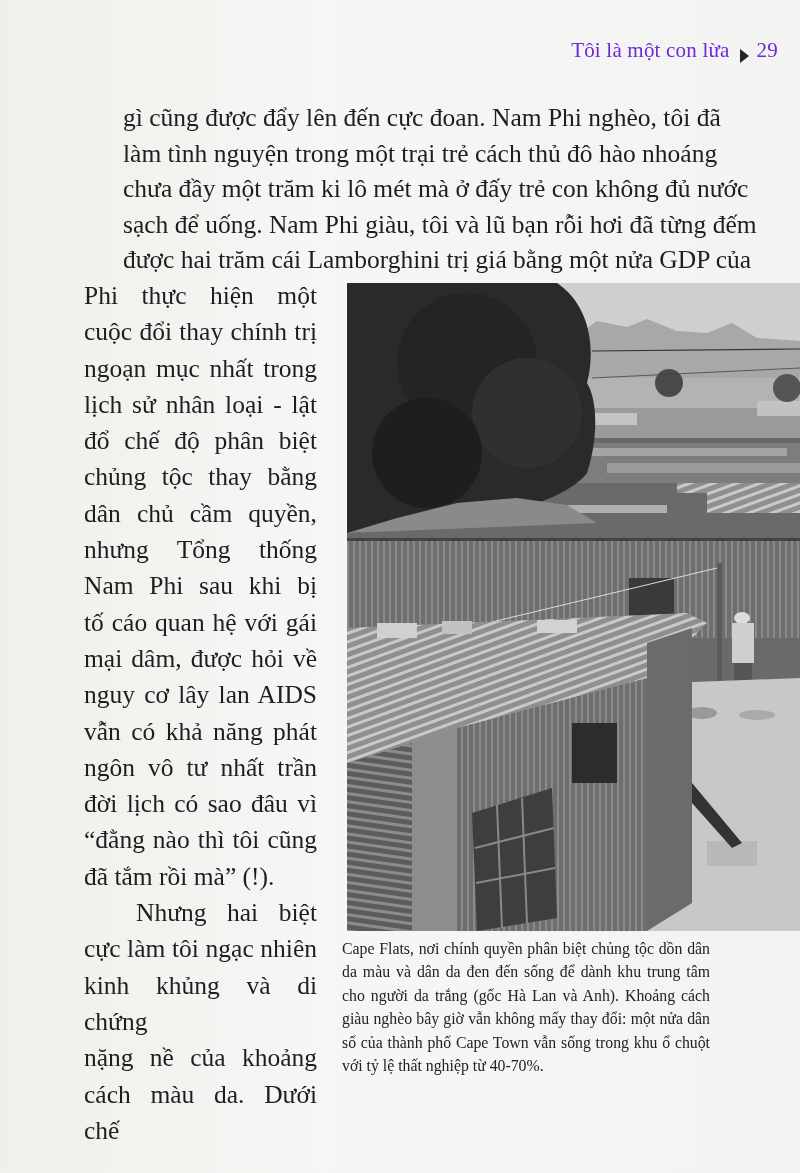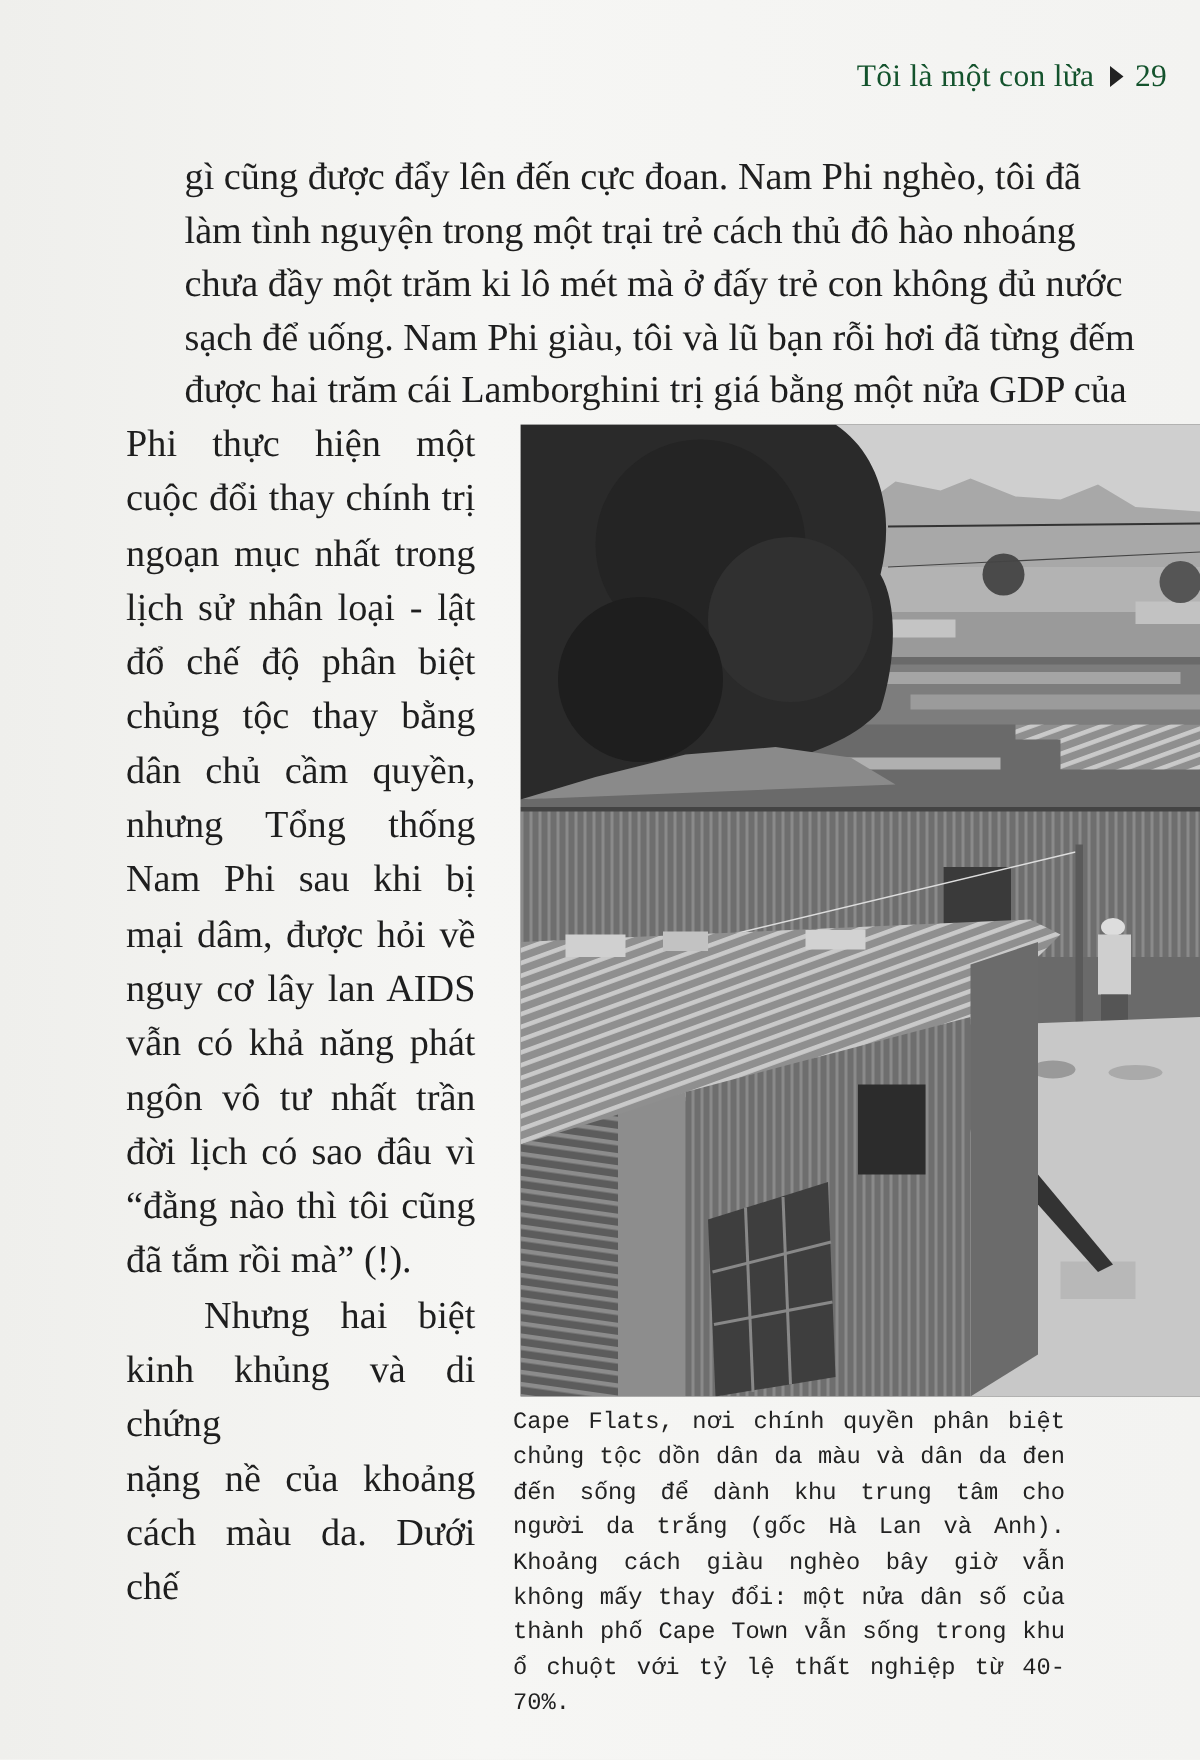--- a/index.html
+++ b/index.html
@@ -9,22 +9,22 @@
     position: relative;
     font-family: "Liberation Serif", "DejaVu Serif", serif;
     color: #1e1e1e;
   }
   .page-bg {
     position: absolute; inset: 0;
     background: linear-gradient(90deg, #efefec 0%, #f6f6f4 40%, #f3f3f1 100%);
   }
   .running-head {
     position: absolute; top: 38px; right: 22px;
-    font-size: 21px; color: #14532d; letter-spacing: 0.2px;
-    display: flex; align-items: center; gap: 6px;
+    font-size: 21px; color: #6d28d9; letter-spacing: 0.2px;
+    display: flex; align-items: flex-end; gap: 6px;
   }
   .running-head .tri {
     display: inline-block; width: 0; height: 0;
     border-top: 7px solid transparent; border-bottom: 7px solid transparent;
     border-left: 9px solid #222; margin: 0 2px 0 4px;
   }
   .body-text {
     position: absolute; left: 84px; width: 716px;
     font-size: 25.5px; line-height: 35.6px;
   }
@@ -37,21 +37,21 @@
   .narrow .line { white-space: normal; text-align: justify; text-align-last: justify; }
   .narrow .indent { padding-left: 52px; }
 
   .photo {
     position: absolute; left: 347px; top: 283px; width: 453px; height: 648px;
     overflow: hidden; background: #6a6a6a;
   }
   .photo svg { display: block; }
   .caption {
     position: absolute; left: 342px; top: 937px; width: 368px;
-    font-family: Liberation Mono, monospace;
+    font-family: Liberation Serif, serif;
     font-size: 15.8px; line-height: 23.4px; color: #222;
     text-align: justify; text-align-last: left;
   }
 </style>
 </head>
 <body>
 
 <div class="page-bg"></div>
 
 <div class="running-head">
@@ -71,28 +71,30 @@
 <div class="narrow">
   <span class="line">Phi thực hiện một</span>
   <span class="line">cuộc đổi thay chính trị</span>
   <span class="line">ngoạn mục nhất trong</span>
   <span class="line">lịch sử nhân loại - lật</span>
   <span class="line">đổ chế độ phân biệt</span>
   <span class="line">chủng tộc thay bằng</span>
   <span class="line">dân chủ cầm quyền,</span>
   <span class="line">nhưng Tổng thống</span>
   <span class="line">Nam Phi sau khi bị</span>
+  <span class="line">tố cáo quan hệ với gái</span>
   <span class="line">mại dâm, được hỏi về</span>
   <span class="line">nguy cơ lây lan AIDS</span>
   <span class="line">vẫn có khả năng phát</span>
   <span class="line">ngôn vô tư nhất trần</span>
   <span class="line">đời lịch có sao đâu vì</span>
   <span class="line">“đằng nào thì tôi cũng</span>
   <span class="line" style="text-align-last:left">đã tắm rồi mà” (!).</span>
   <span class="line indent">Nhưng hai biệt</span>
+  <span class="line">cực làm tôi ngạc nhiên</span>
   <span class="line">kinh khủng và di chứng</span>
   <span class="line">nặng nề của khoảng</span>
   <span class="line">cách màu da. Dưới chế</span>
 </div>
 
 <div class="photo">
   <svg width="453" height="648" viewBox="0 0 453 648">
     <defs>
       <pattern id="corr" width="8" height="8" patternUnits="userSpaceOnUse" patternTransform="rotate(-20)">
         <rect width="8" height="8" fill="#8f8f8f"></rect>

